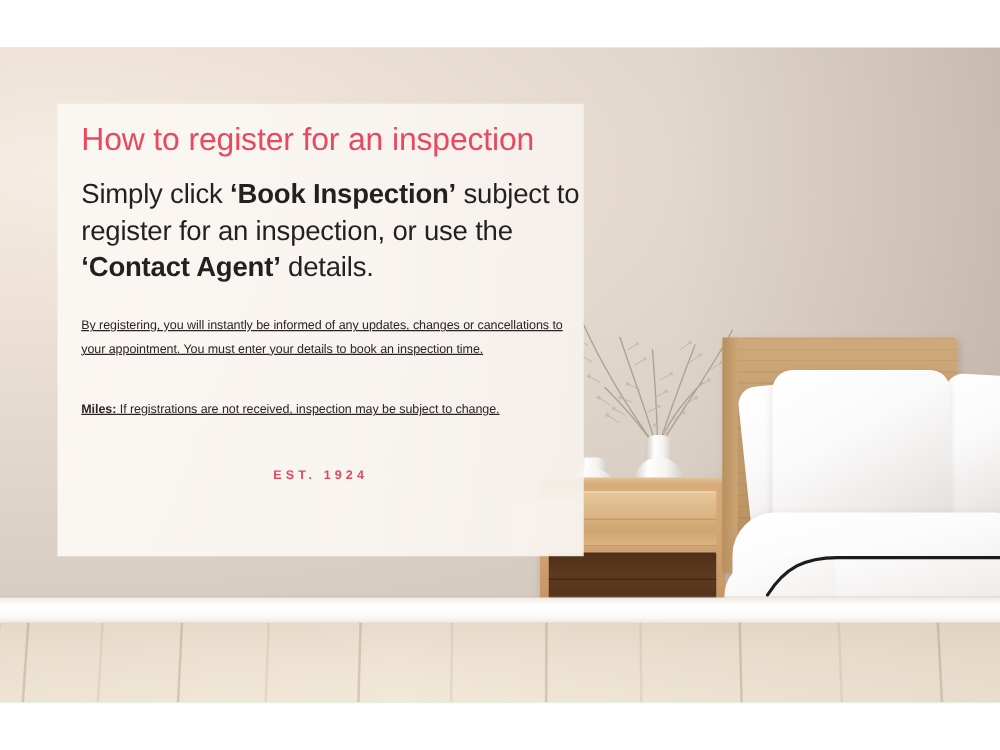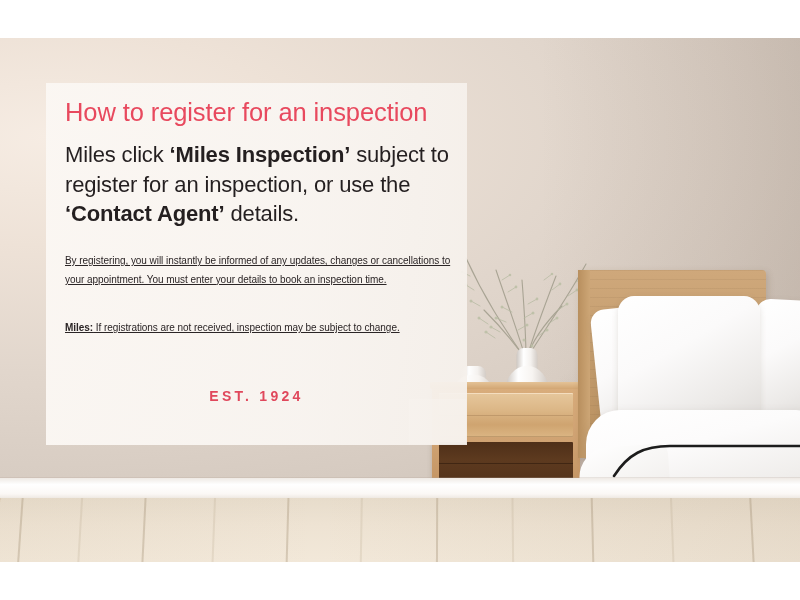--- a/index.html
+++ b/index.html
@@ -287,22 +287,22 @@
     text-align: center;
   }
   #logo-word {
     font-size: 44px;
     line-height: 44px;
     font-weight: 700;
     color: #e43b4f;
     letter-spacing: -1.4px;
   }
   #logo-est {
-    margin-top: 20px;
-    font-size: 14px;
+    margin-top: 4px;
+    font-size: 10px;
     line-height: 11px;
     font-weight: 700;
     color: #e0485c;
     letter-spacing: 3.3px;
   }
 </style>
 </head>
 <body>
 
 <div id="stage">
@@ -432,21 +432,21 @@
   </div>
 
   <div id="panel-ext"></div>
 
   <div id="panel">
     <div id="panel-inner">
 
       <div class="heading">How to register for an inspection</div>
 
       <div class="lede">
-        <span>Miles click </span><b>‘Miles Inspection’</b><span> subject to register for an inspection, or use the </span><b>‘Contact Agent’</b><span> details.</span>
+        <span>Simply click </span><b>‘Book Inspection’</b><span> subject to register for an inspection, or use the </span><b>‘Contact Agent’</b><span> details.</span>
       </div>
 
       <div class="body-copy" id="para-1">By registering, you will instantly be informed of any updates, changes or cancellations to your appointment. You must enter your details to book an inspection time.</div>
 
       <div class="body-copy" id="para-2">
         <b>Miles:</b><span> If registrations are not received, inspection may be subject to change.</span>
       </div>
 
       <div id="logo">
         <div id="logo-est">EST. 1924</div>

